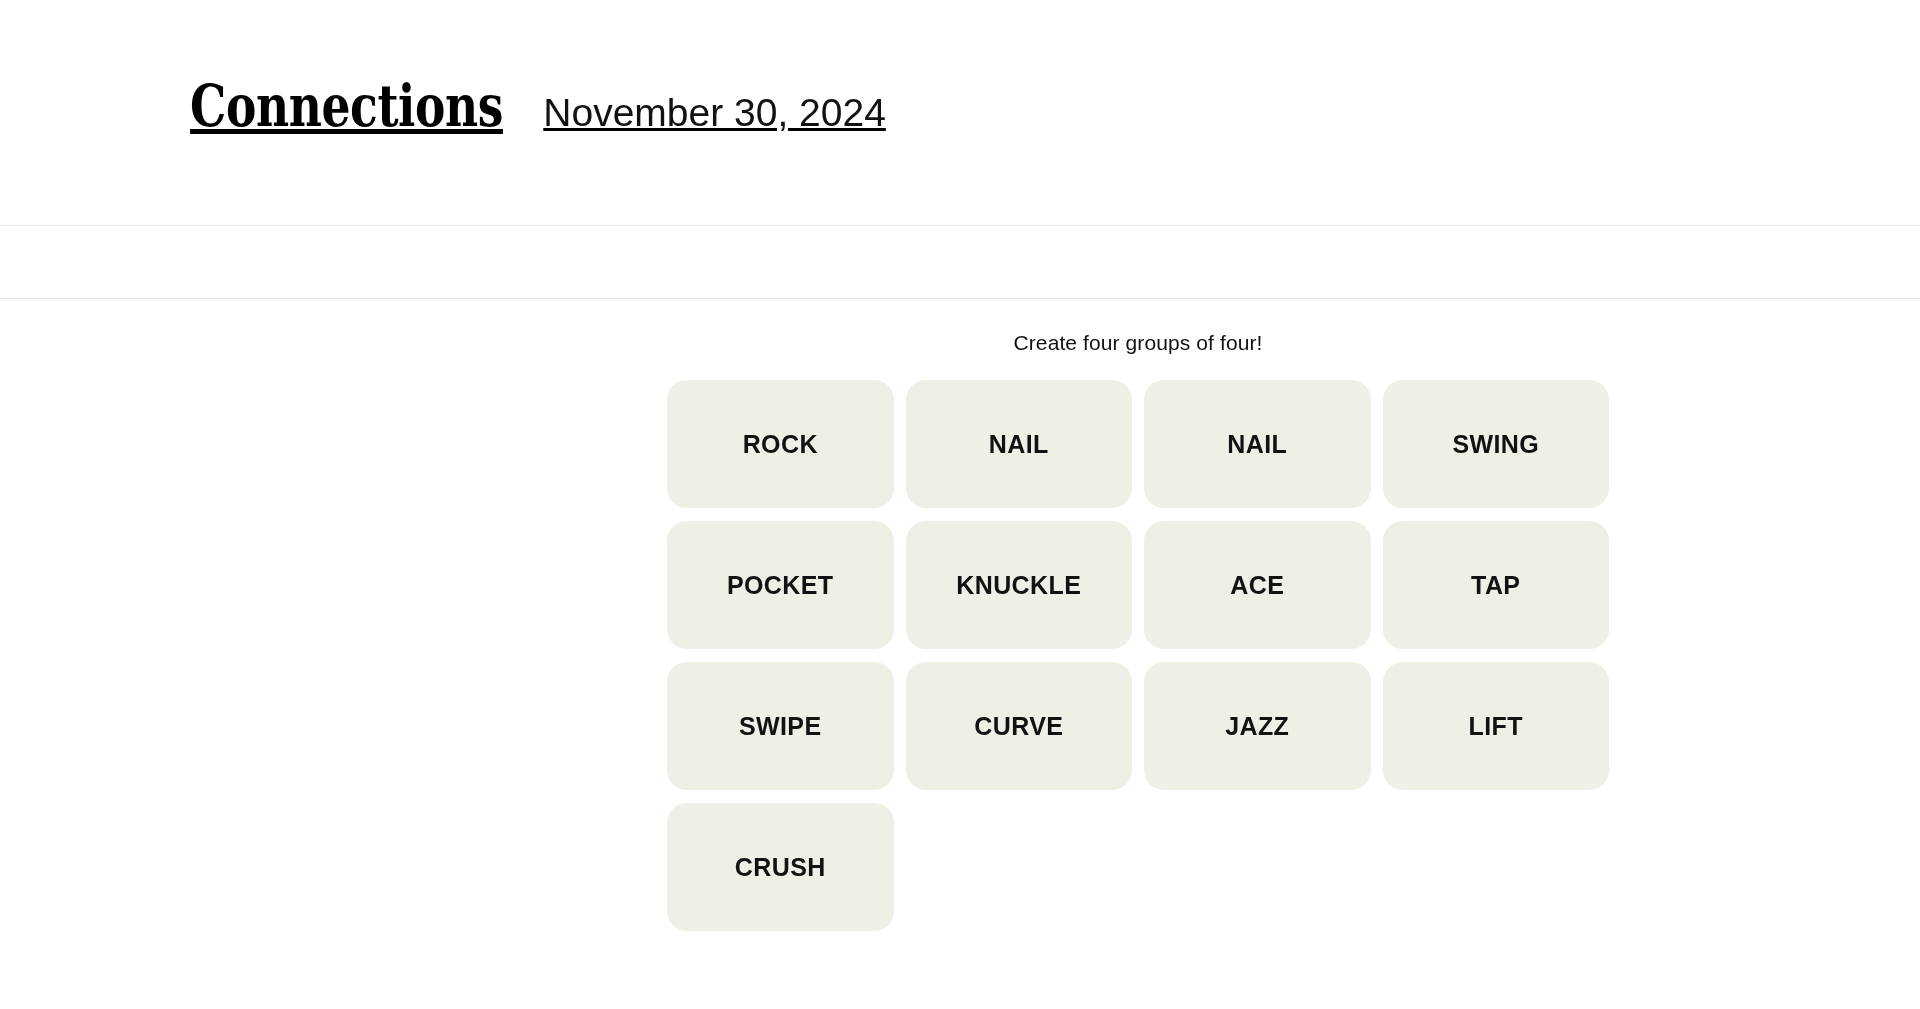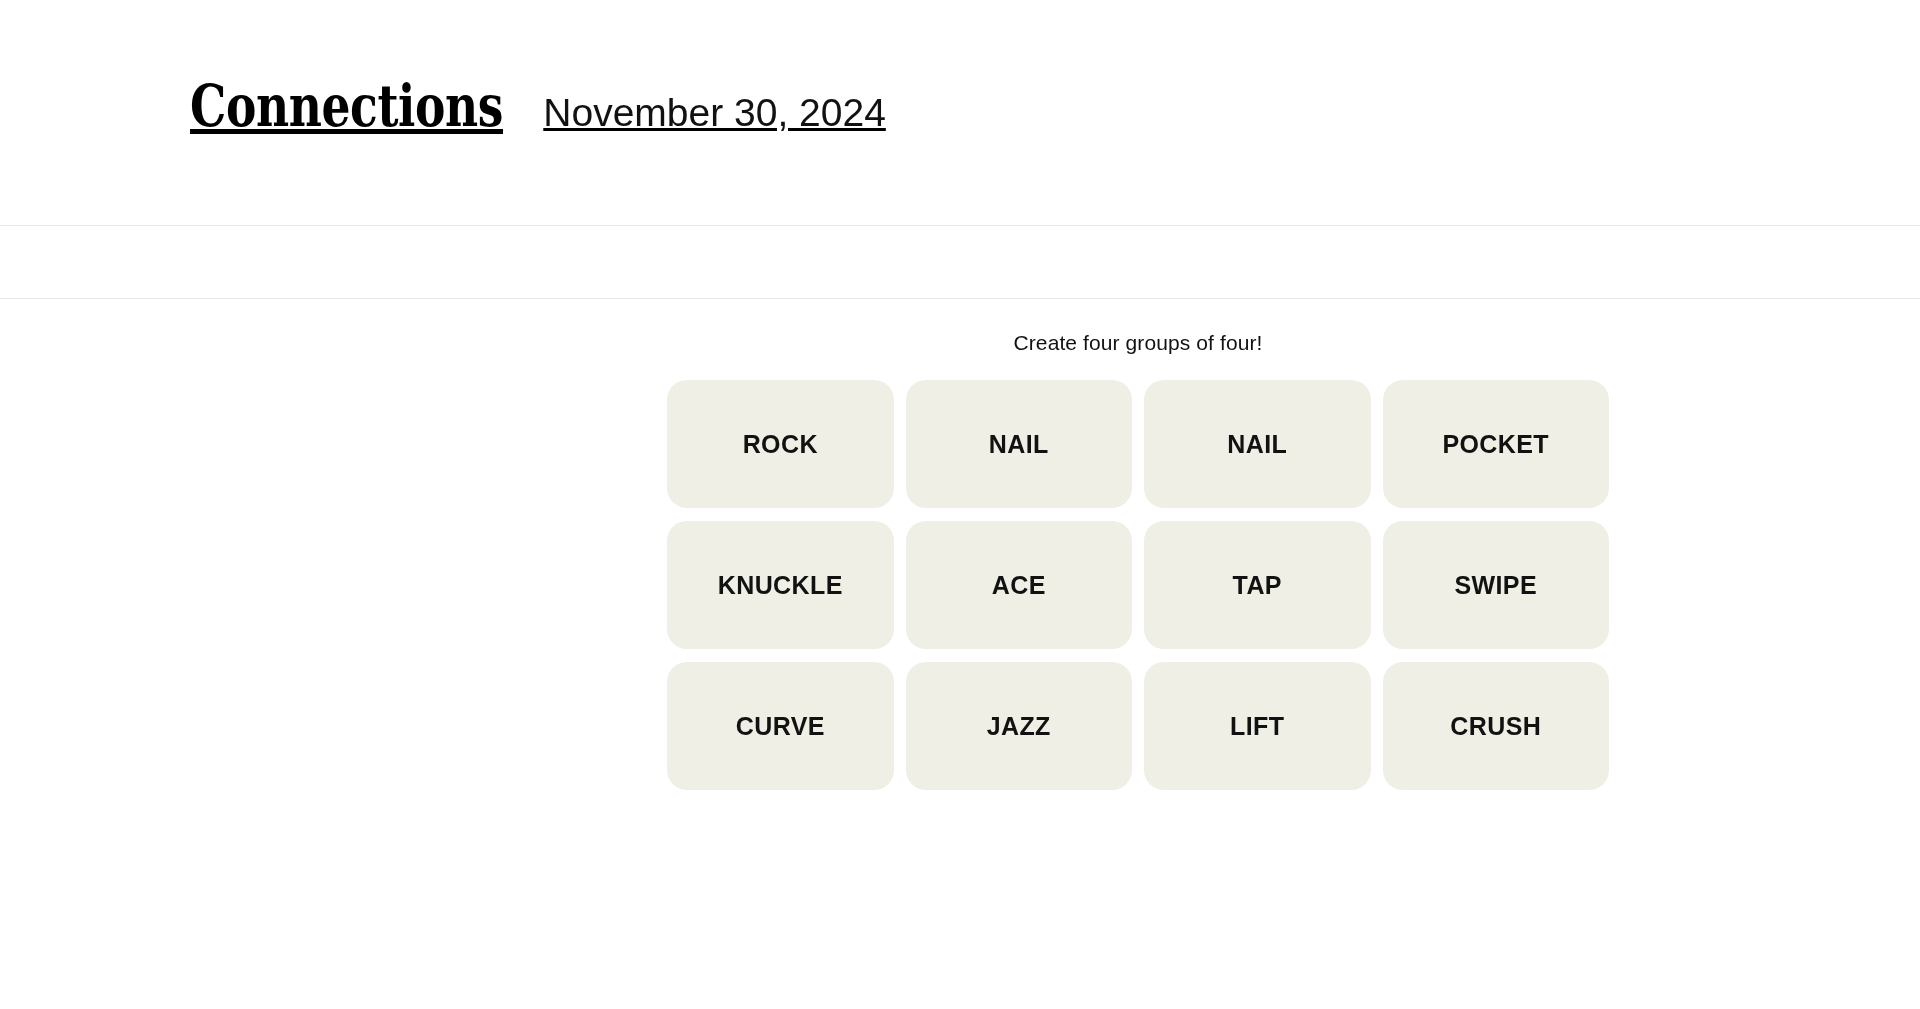--- a/index.html
+++ b/index.html
@@ -133,20 +133,21 @@
 <div class="toolbar-band"></div>
 <div class="rule rule-bottom"></div>
 
 <main class="board">
   <p class="board-instruction">Create four groups of four!</p>
 
   <div class="tile-grid">
     <button class="tile">ROCK</button>
     <button class="tile">NAIL</button>
     <button class="tile">NAIL</button>
+    <button class="tile">SWING</button>
     <button class="tile">POCKET</button>
     <button class="tile">KNUCKLE</button>
     <button class="tile">ACE</button>
     <button class="tile">TAP</button>
     <button class="tile">SWIPE</button>
     <button class="tile">CURVE</button>
     <button class="tile">JAZZ</button>
     <button class="tile">LIFT</button>
     <button class="tile">CRUSH</button>
   </div>

